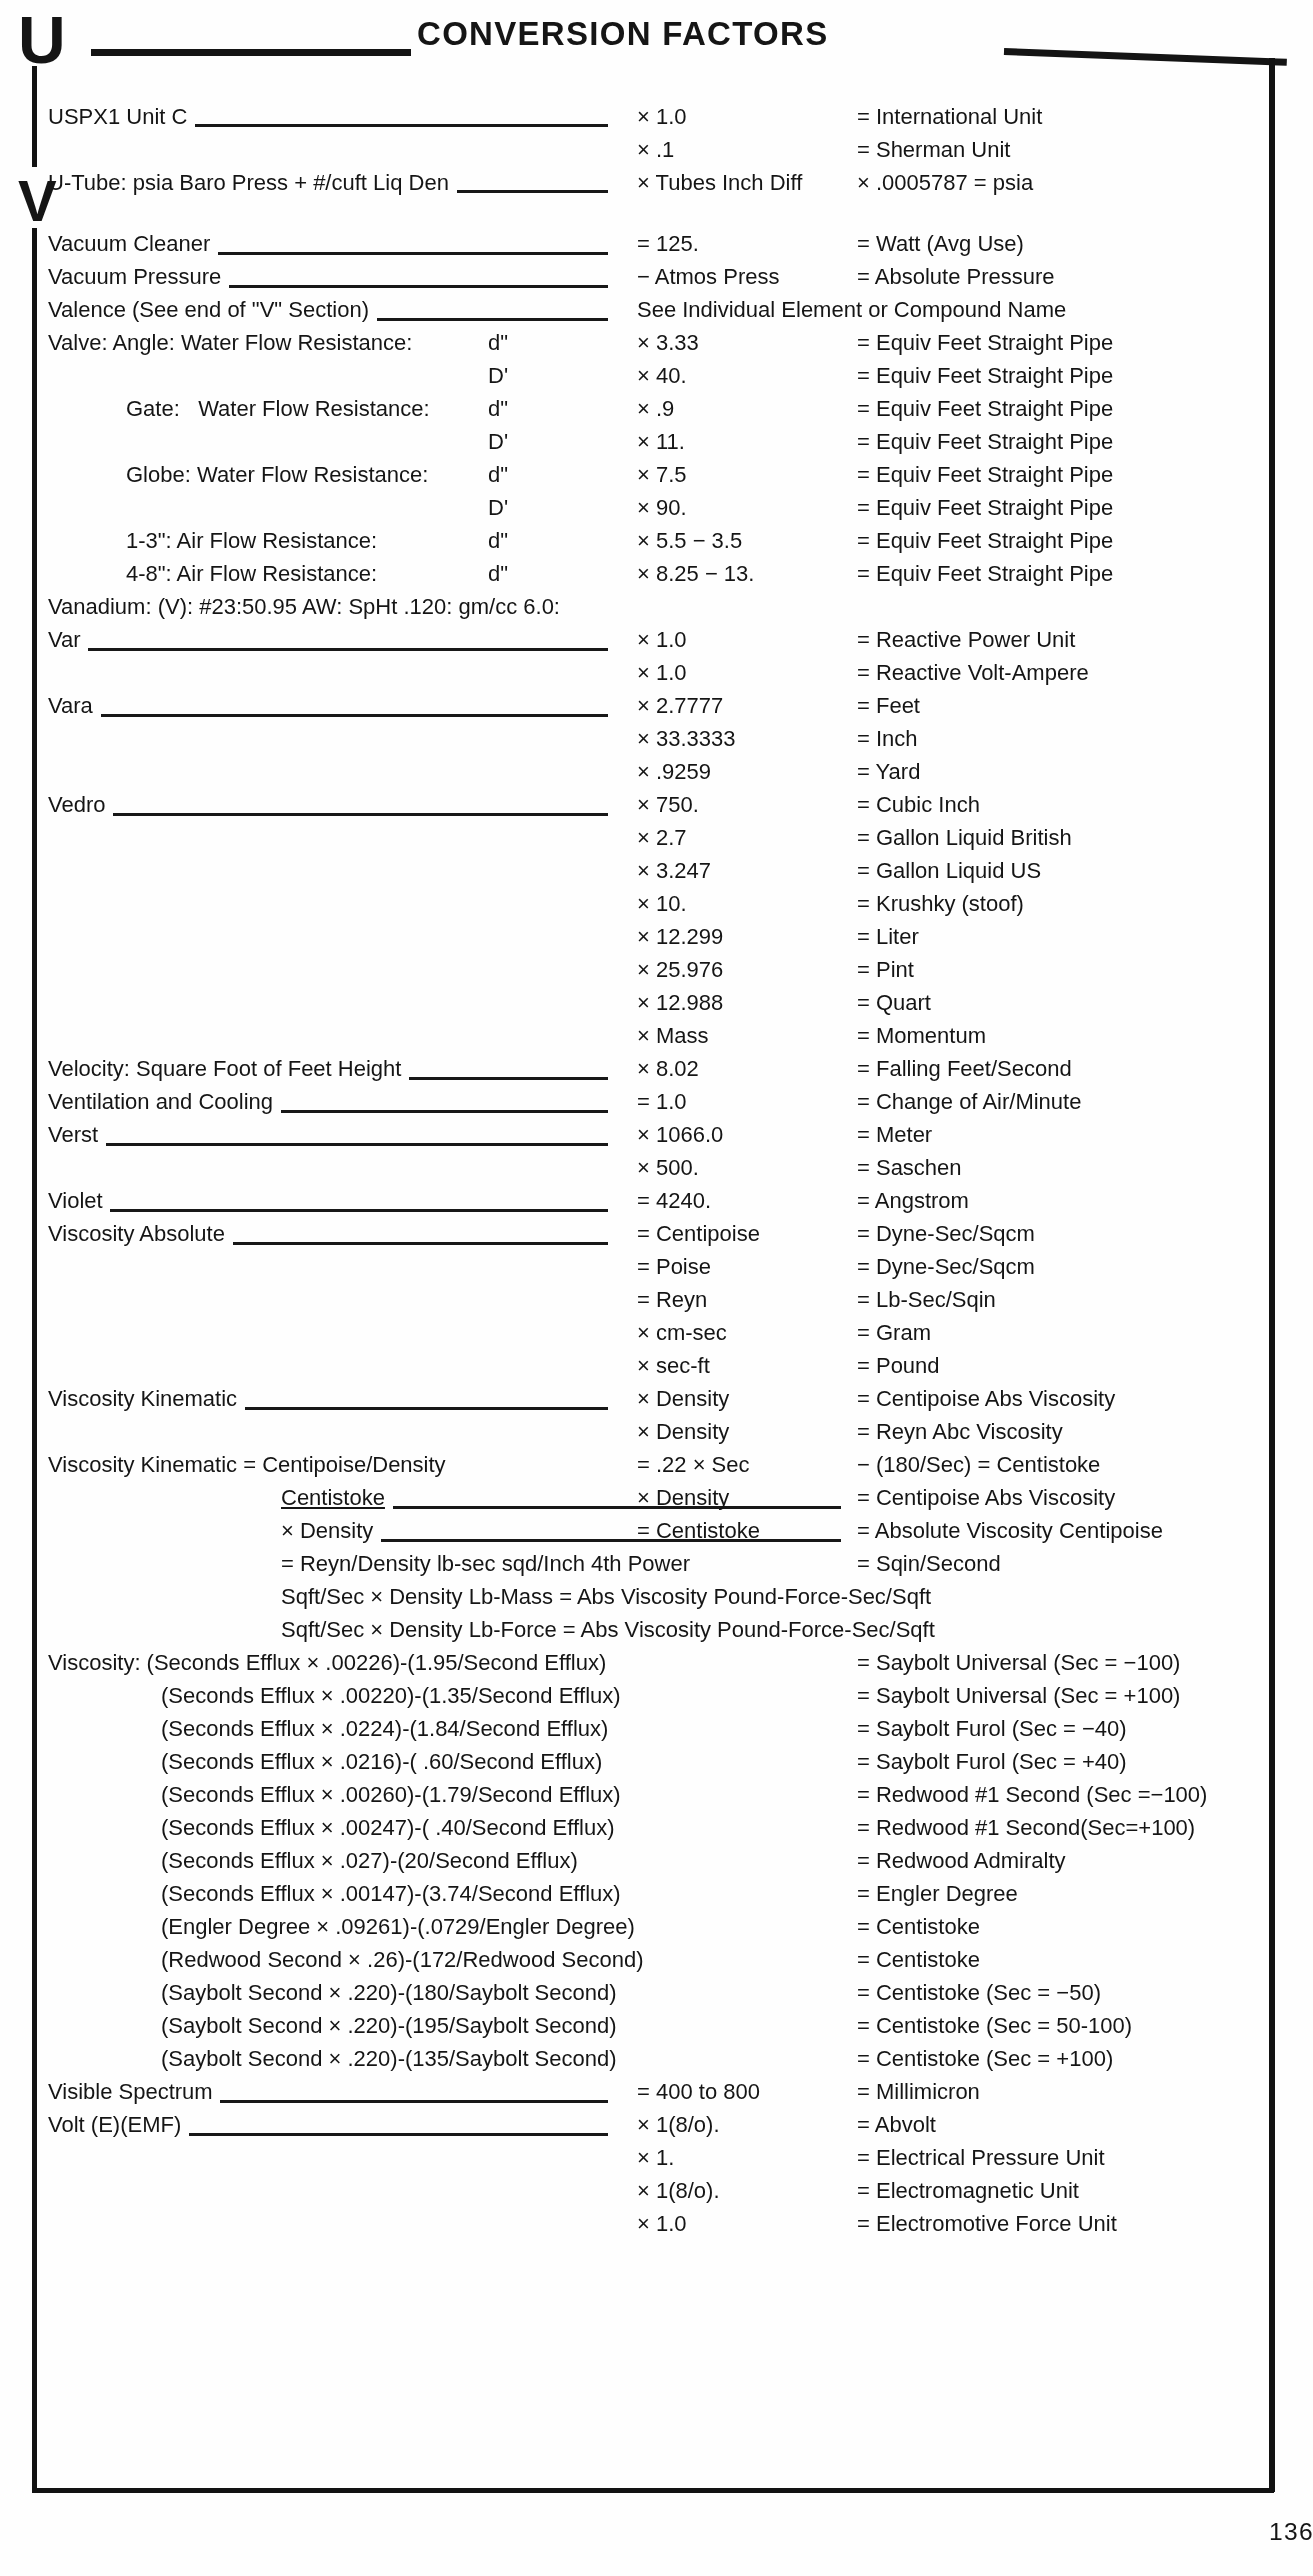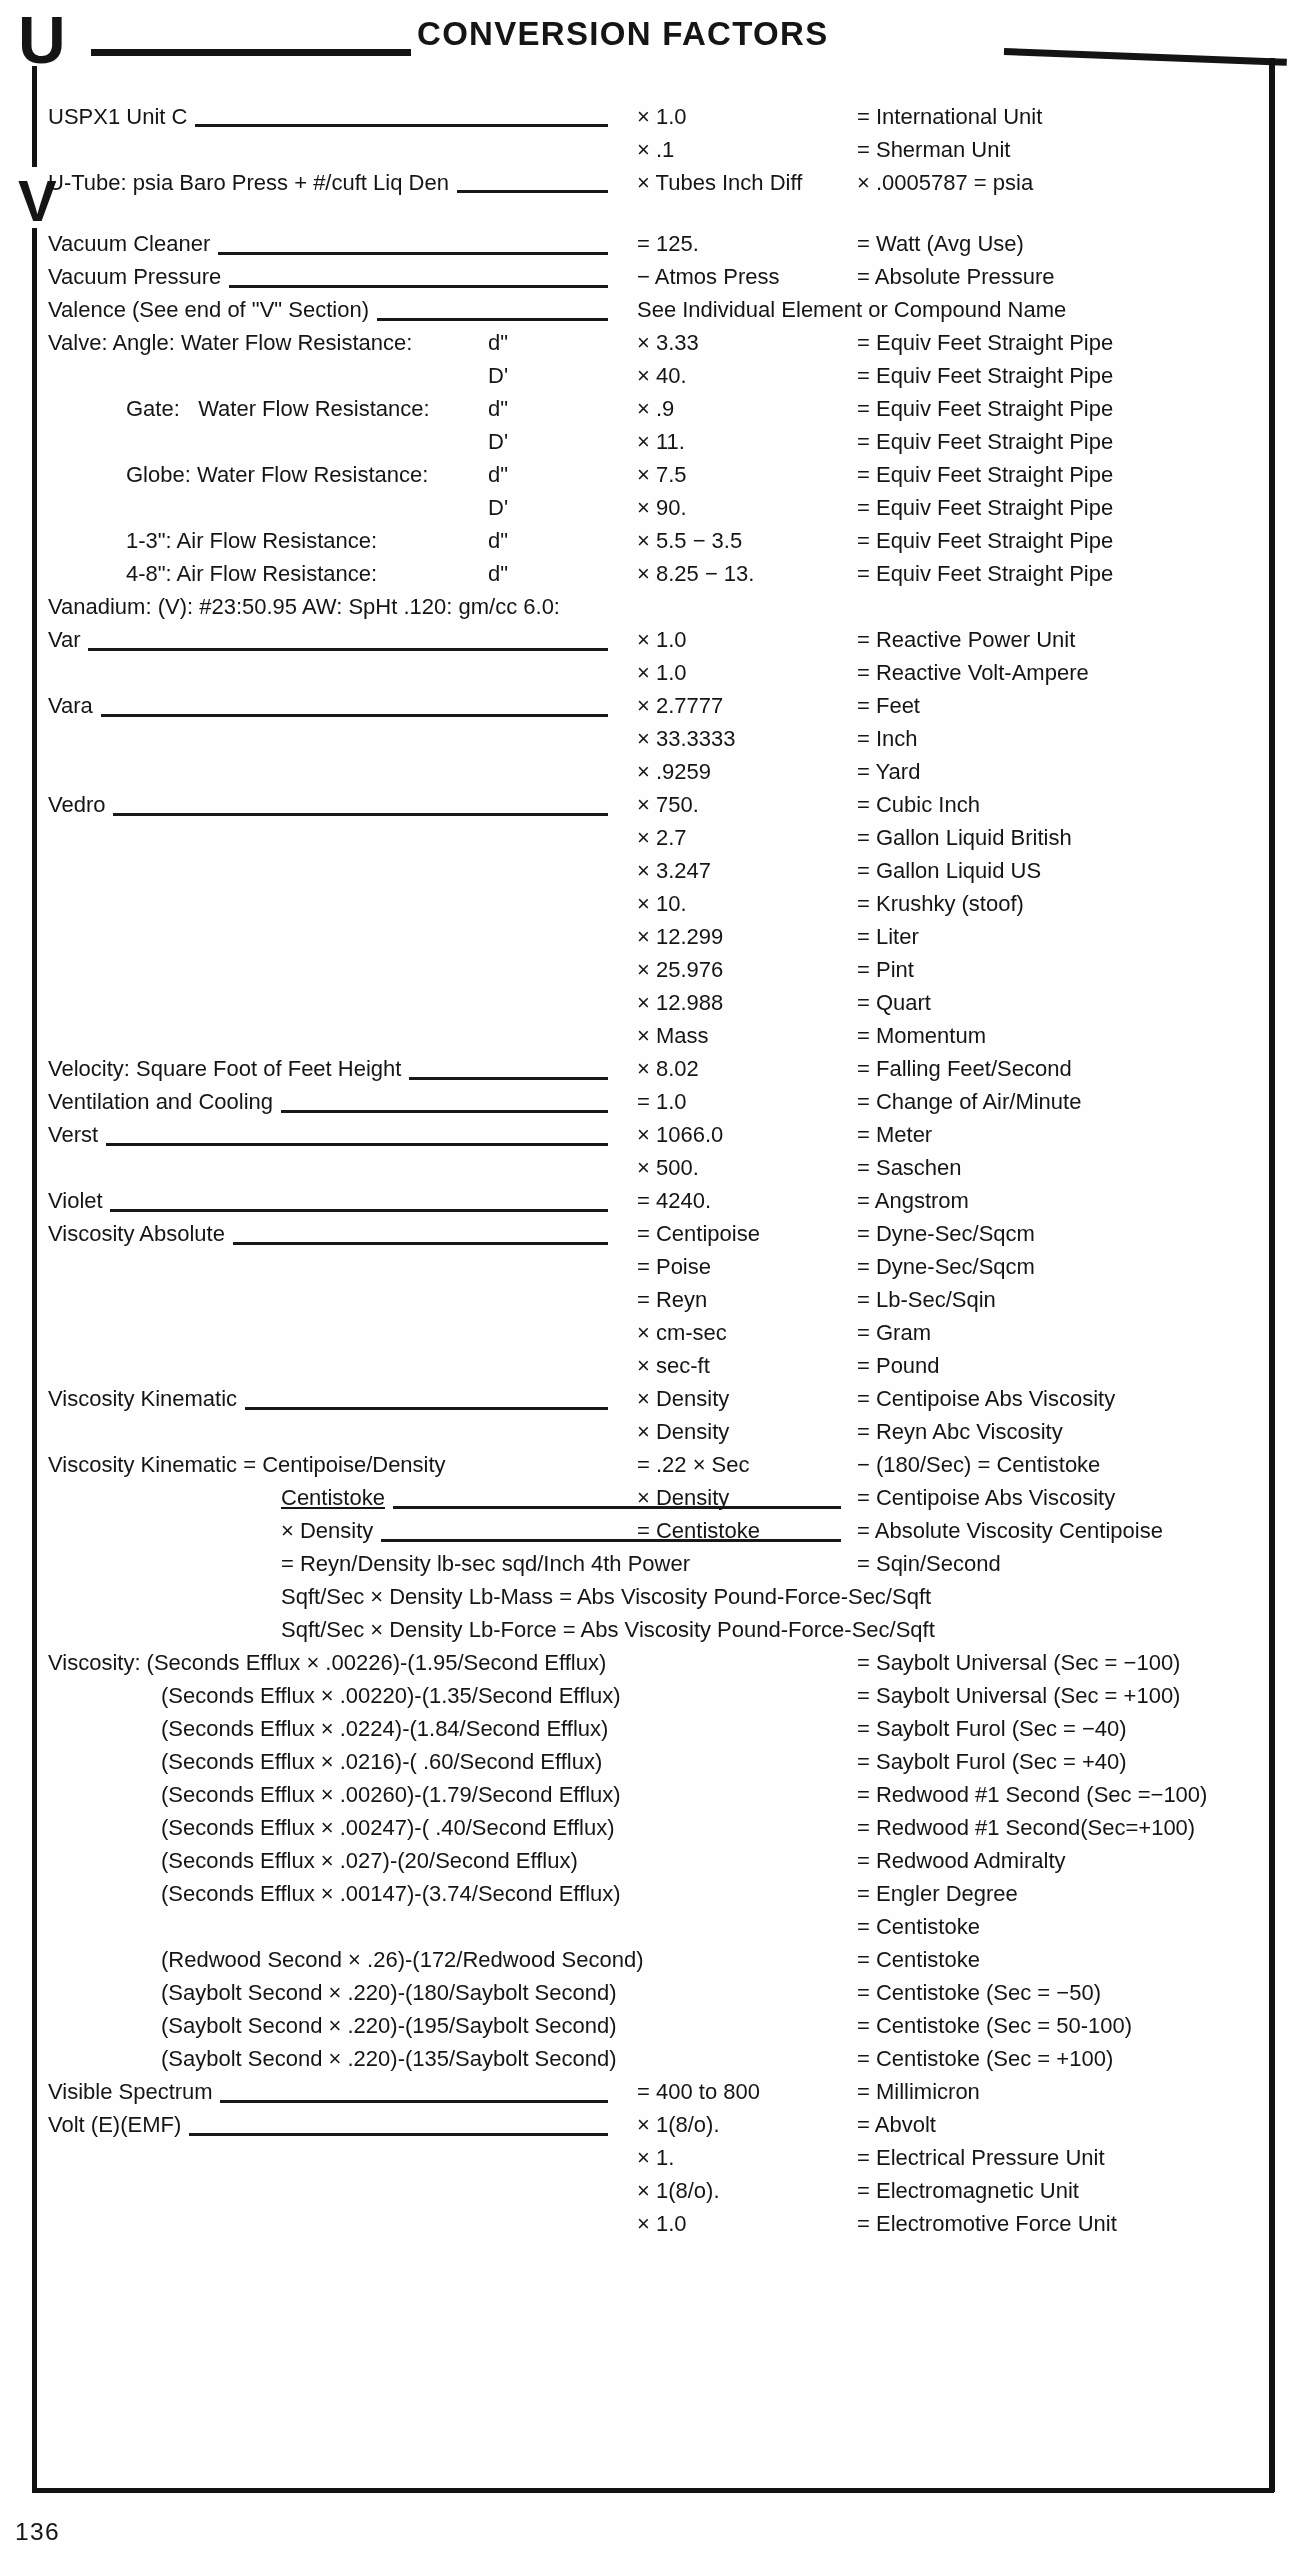--- a/index.html
+++ b/index.html
@@ -30,21 +30,21 @@
   .vgap{height:28.4px;}
   .c1{position:absolute;left:48px;top:0;width:575px;height:33px;display:flex;align-items:stretch;}
   .c1.wide{width:1047px;}
   .lbl{white-space:pre;flex:0 0 auto;}
   .leader{flex:1 1 auto;border-bottom:3.2px solid #181818;margin:0 15.5px 5.8px 7.8px;min-width:19.4px;}
   .cu{position:absolute;left:488px;top:0;white-space:pre;}
   .c2{position:absolute;left:637px;top:0;white-space:pre;}
   .c3{position:absolute;left:857px;top:0;white-space:pre;}
 
   
-  .pageno{position:absolute;left:0;right:0;top:2518px;text-align:left;font-size:24.6px;letter-spacing:1.3px;margin-left:15px;}
+  .pageno{position:absolute;left:0;right:0;top:2518px;text-align:right;font-size:24.6px;letter-spacing:1.3px;margin-left:15px;}
 </style>
 </head>
 <body>
 
 <div class="page">
 
   <div class="letter-u">U</div>
   <div class="letter-v">V</div>
 
   <div class="rule-left"></div>
@@ -397,20 +397,23 @@
         </div>
         <span class="c3">= Redwood Admiralty</span>
       </div>
       <div class="row">
         <div class="c1 wide" style="padding-left: 113px;">
           <span class="lbl">(Seconds Efflux × .00147)-(3.74/Second Efflux)</span>
         </div>
         <span class="c3">= Engler Degree</span>
       </div>
       <div class="row">
+        <div class="c1 wide" style="padding-left: 113px;">
+          <span class="lbl">(Engler Degree × .09261)-(.0729/Engler Degree)</span>
+        </div>
         <span class="c3">= Centistoke</span>
       </div>
       <div class="row">
         <div class="c1 wide" style="padding-left: 113px;">
           <span class="lbl">(Redwood Second × .26)-(172/Redwood Second)</span>
         </div>
         <span class="c3">= Centistoke</span>
       </div>
       <div class="row">
         <div class="c1 wide" style="padding-left: 113px;">

